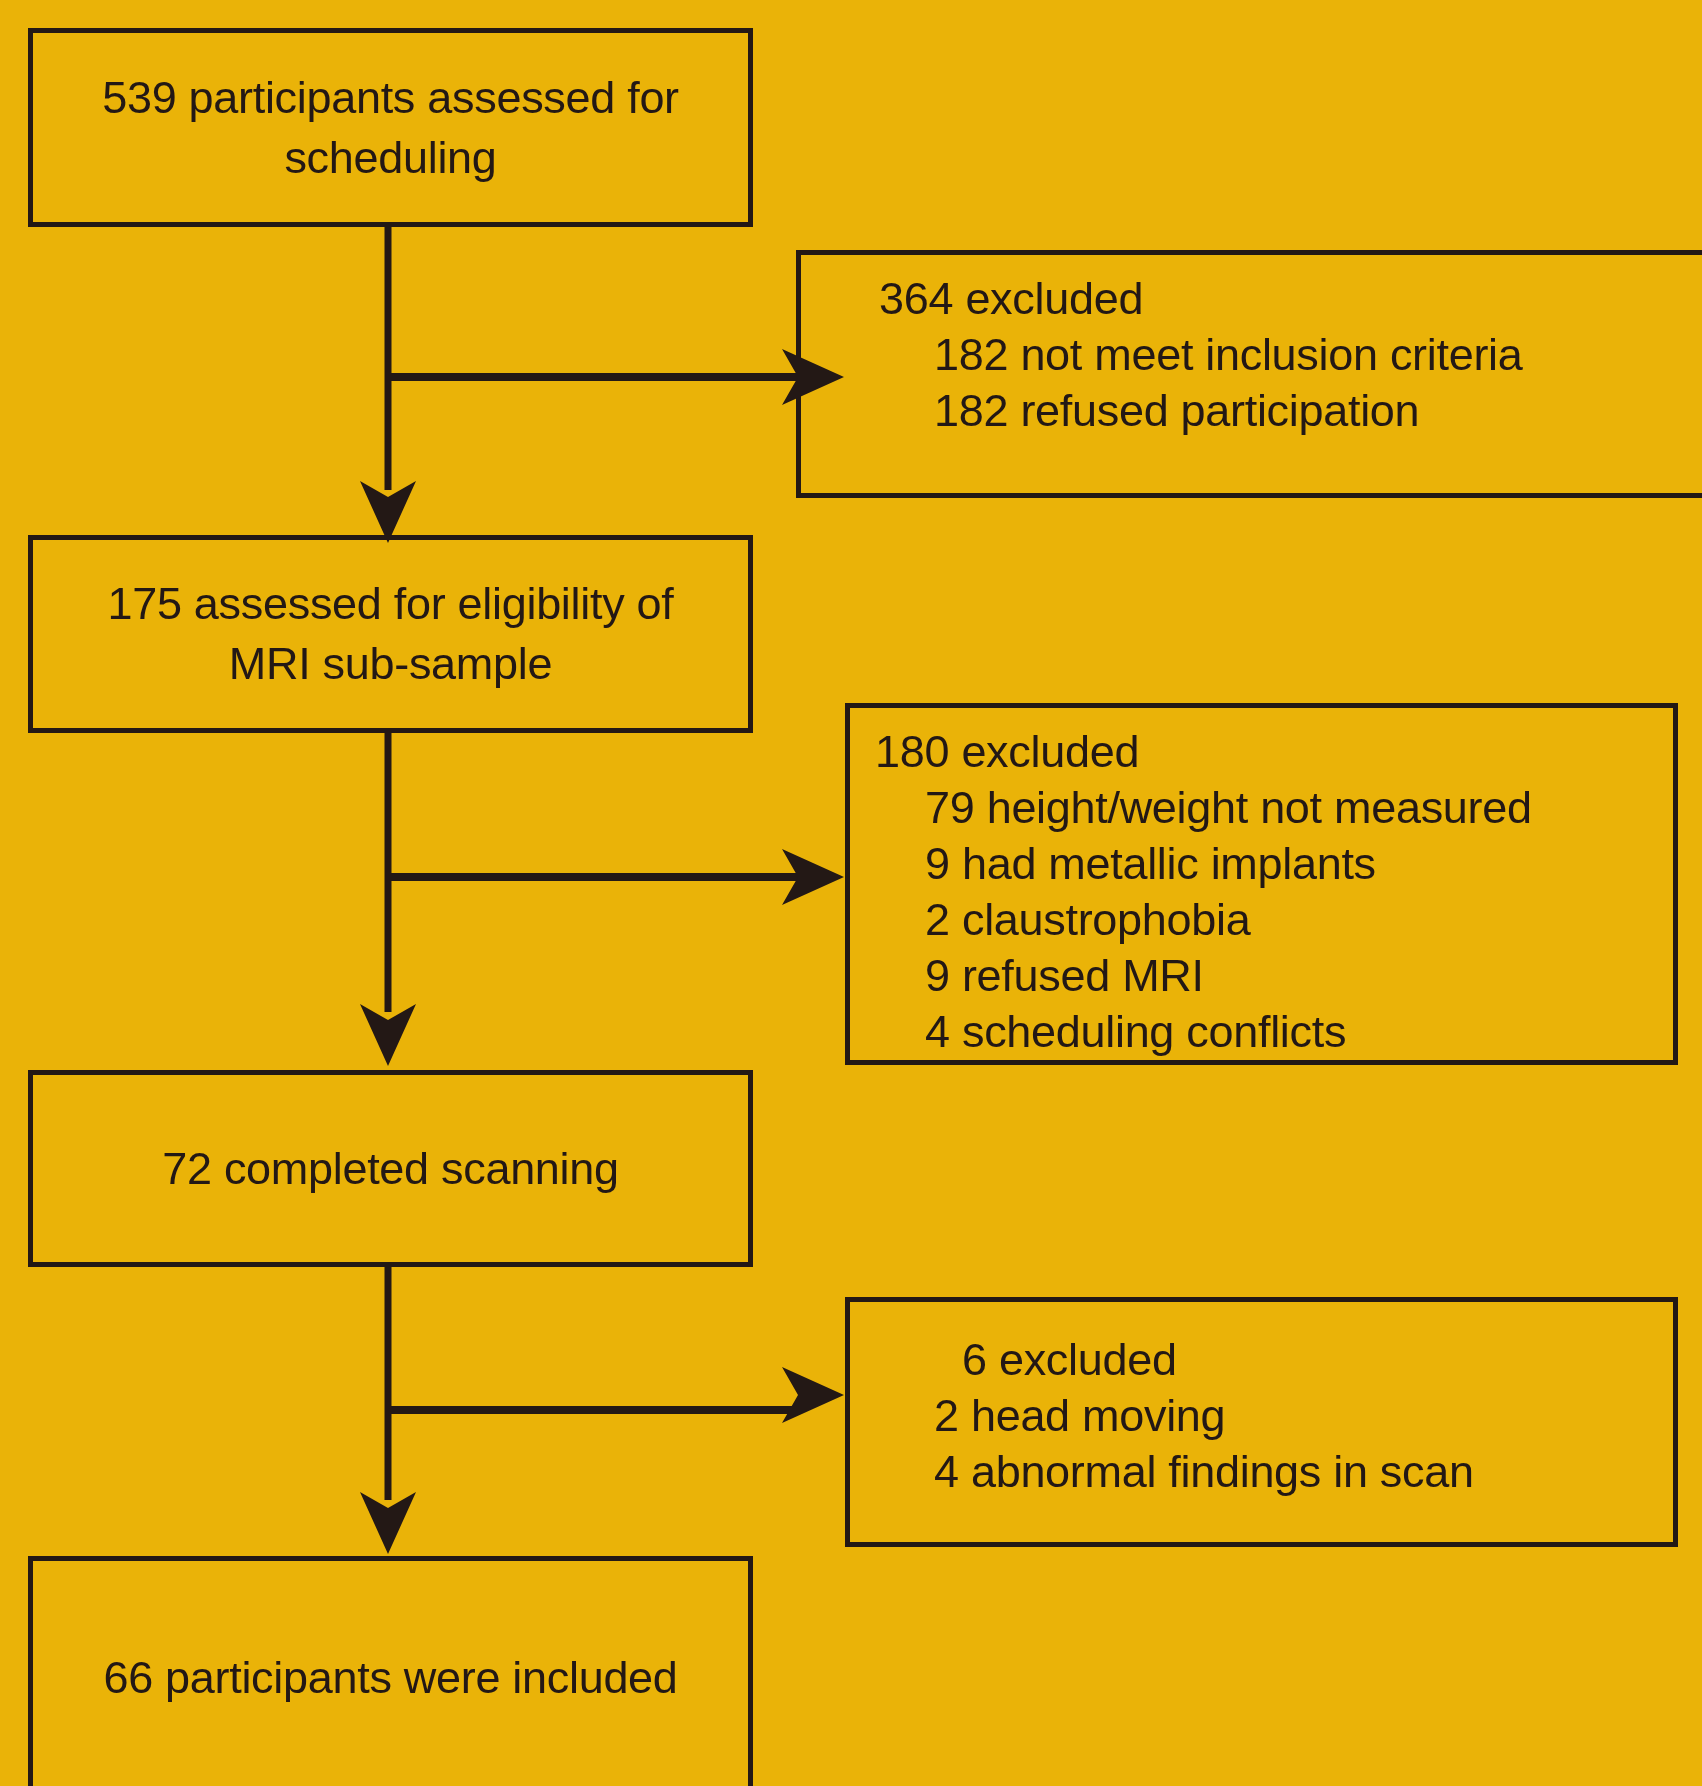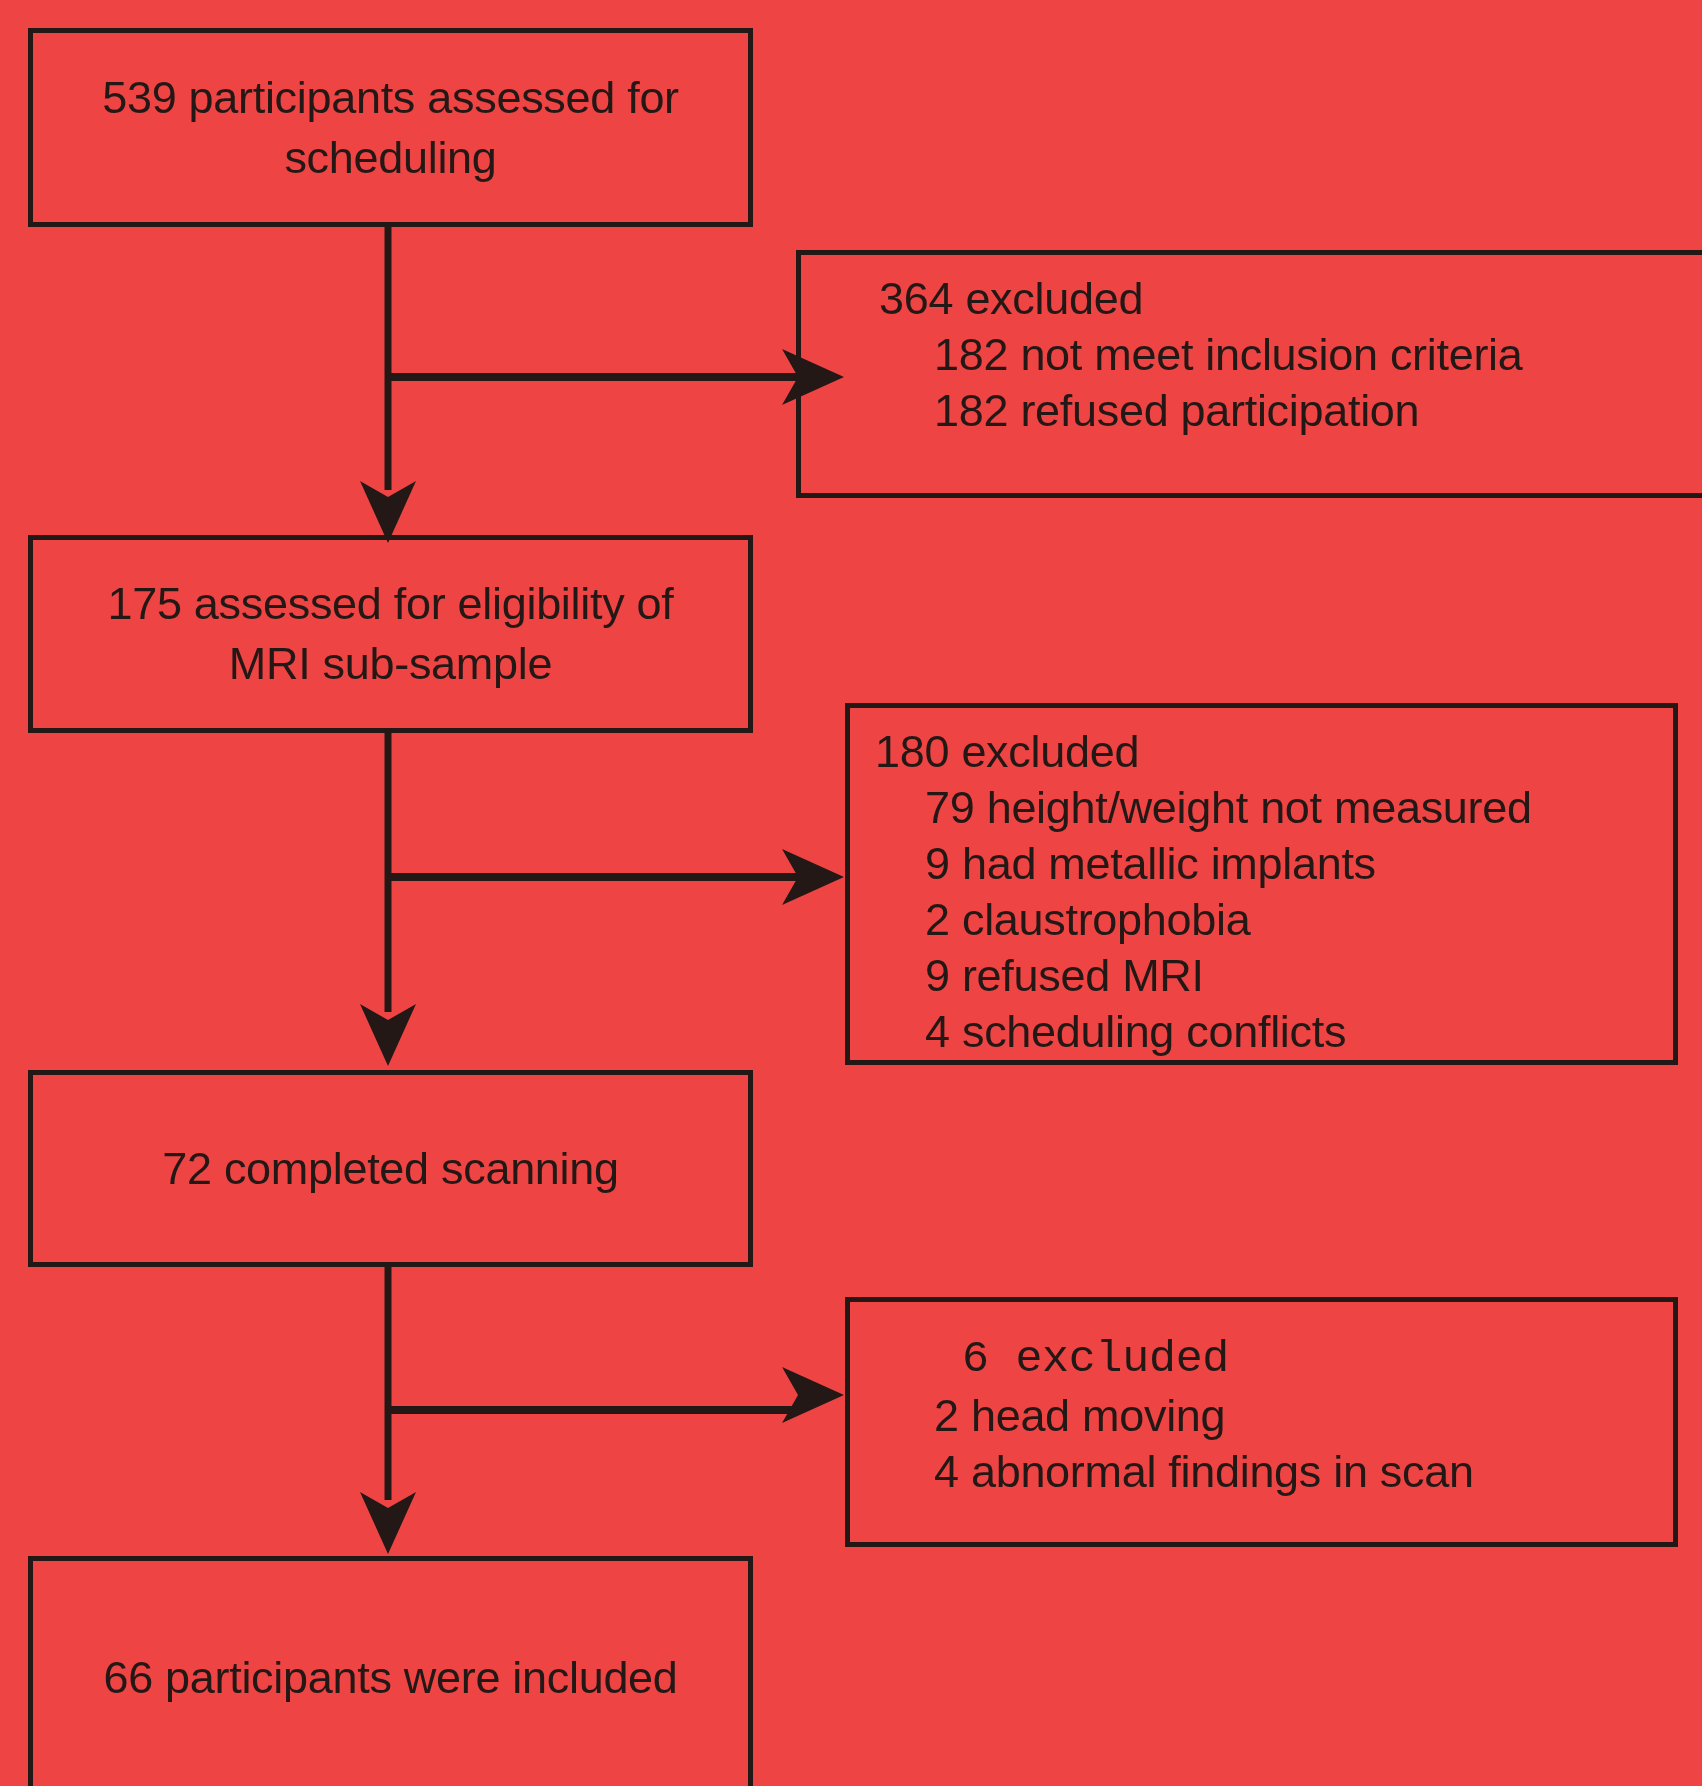--- a/index.html
+++ b/index.html
@@ -4,21 +4,21 @@
 <style>
   html, body {
     margin: 0;
     padding: 0;
     background: #ffffff;
   }
   .canvas {
     position: relative;
     width: 1702px;
     height: 1786px;
-    background: #ef4444;
+    background: #eab308;
     font-family: "Liberation Sans", sans-serif;
     color: #231815;
     overflow: hidden;
   }
   .connectors {
     position: absolute;
     left: 0;
     top: 0;
     width: 1702px;
     height: 1786px;
@@ -54,21 +54,21 @@
   .bC { top: 1070px; height: 197px; }
   .bD { top: 1556px; height: 244px; }
   
   .e1 { left: 796px; top: 250px;  width: 948px; height: 248px; padding-top: 16px; }
   .e2 { left: 845px; top: 703px;  width: 833px; height: 362px; padding-top: 16px; }
   .e3 { left: 845px; top: 1297px; width: 833px; height: 250px; padding-top: 30px; }
   .e1 .ehead { padding-left: 78px; }
   .e1 .eitem { padding-left: 133px; }
   .e2 .ehead { padding-left: 25px; }
   .e2 .eitem { padding-left: 75px; }
-  .e3 .ehead { padding-left: 112px; font-family: Liberation Mono, monospace; }
+  .e3 .ehead { padding-left: 112px; }
   .e3 .eitem { padding-left: 84px; }
 </style>
 </head>
 <body>
 
 <div class="canvas">
 
   <svg class="connectors" viewBox="0 0 1702 1786" xmlns="http://www.w3.org/2000/svg">
 
     <line x1="388" y1="227" x2="388" y2="490" stroke="#231815" stroke-width="7"></line>

